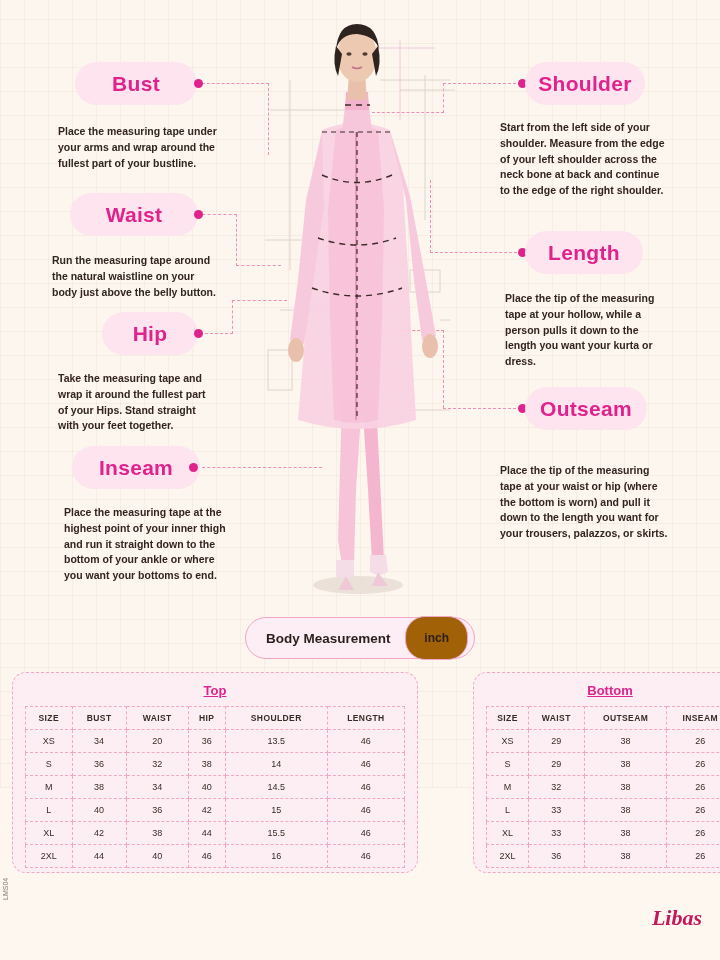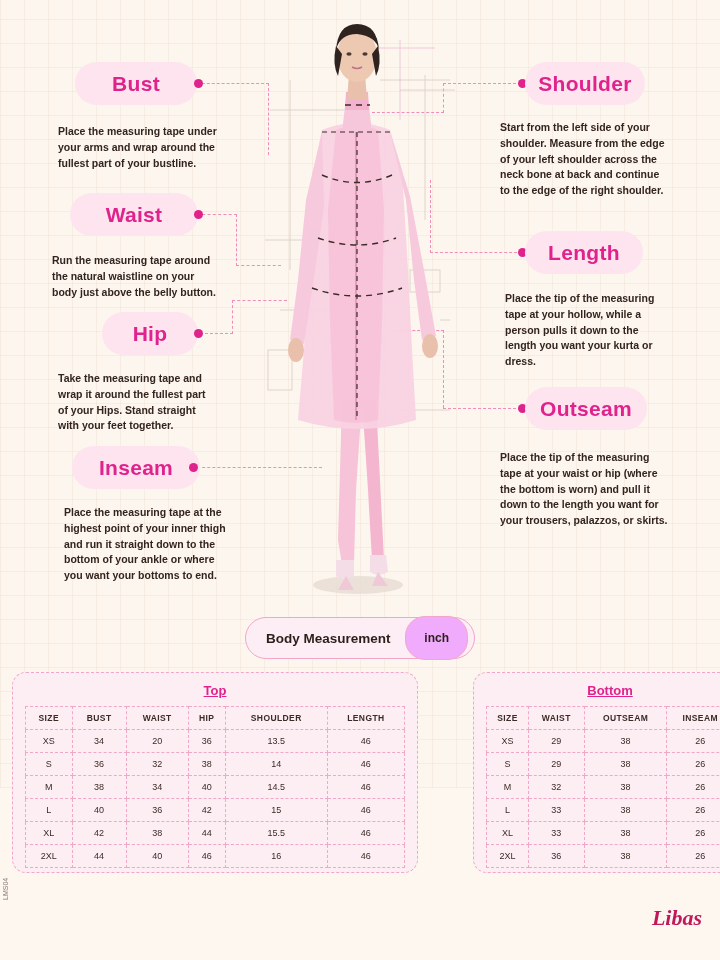--- a/index.html
+++ b/index.html
@@ -74,21 +74,21 @@
     display: flex; align-items: center;
     padding-left: 20px;
     gap: 8px;
   }
   .bm-label { font-size: 13.5px; font-weight: bold; color: #2b1f1c; }
   .bm-unit {
     margin-left: auto;
     margin-right: 6px;
     border: 1.5px solid #f3a7c8;
     border-radius: 20px;
-    background: #f0abfc;
+    background: #a16207;
     padding: 14px 18px;
     font-size: 12px;
     font-weight: bold;
     color: #2b1f1c;
   }
 
   
   .table-card {
     position: absolute;
     background: #fdeef4;
@@ -277,21 +277,21 @@
   <div class="dot" style="left:518px; top:248px;"></div>
   <div class="pill big" style="left:525px; top:231px; width:118px; height:43px;">
     <span>Length</span>
   </div>
   <div class="copy center" style="left:505px; top:291px; width:165px;">Place the tip of the measuring tape at your hollow, while a person pulls it down to the length you want your kurta or dress.</div>
 
   <div class="dot" style="left:518px; top:404px;"></div>
   <div class="pill big" style="left:525px; top:387px; width:122px; height:43px;">
     <span>Outseam</span>
   </div>
-  <div class="copy center" style="left:500px; top:450px; width:172px;">Place the tip of the measuring tape at your waist or hip (where the bottom is worn) and pull it down to the length you want for your trousers, palazzos, or skirts.</div>
+  <div class="copy center" style="left:500px; top:463px; width:172px;">Place the tip of the measuring tape at your waist or hip (where the bottom is worn) and pull it down to the length you want for your trousers, palazzos, or skirts.</div>
 
   <div class="bm-bar">
     <span class="bm-label">Body Measurement</span>
     <span class="bm-unit">inch</span>
   </div>
 
   <div class="table-card" style="left:12px; top:672px; width:406px;">
     <div class="table-title">Top</div>
     <table>
       <thead>

